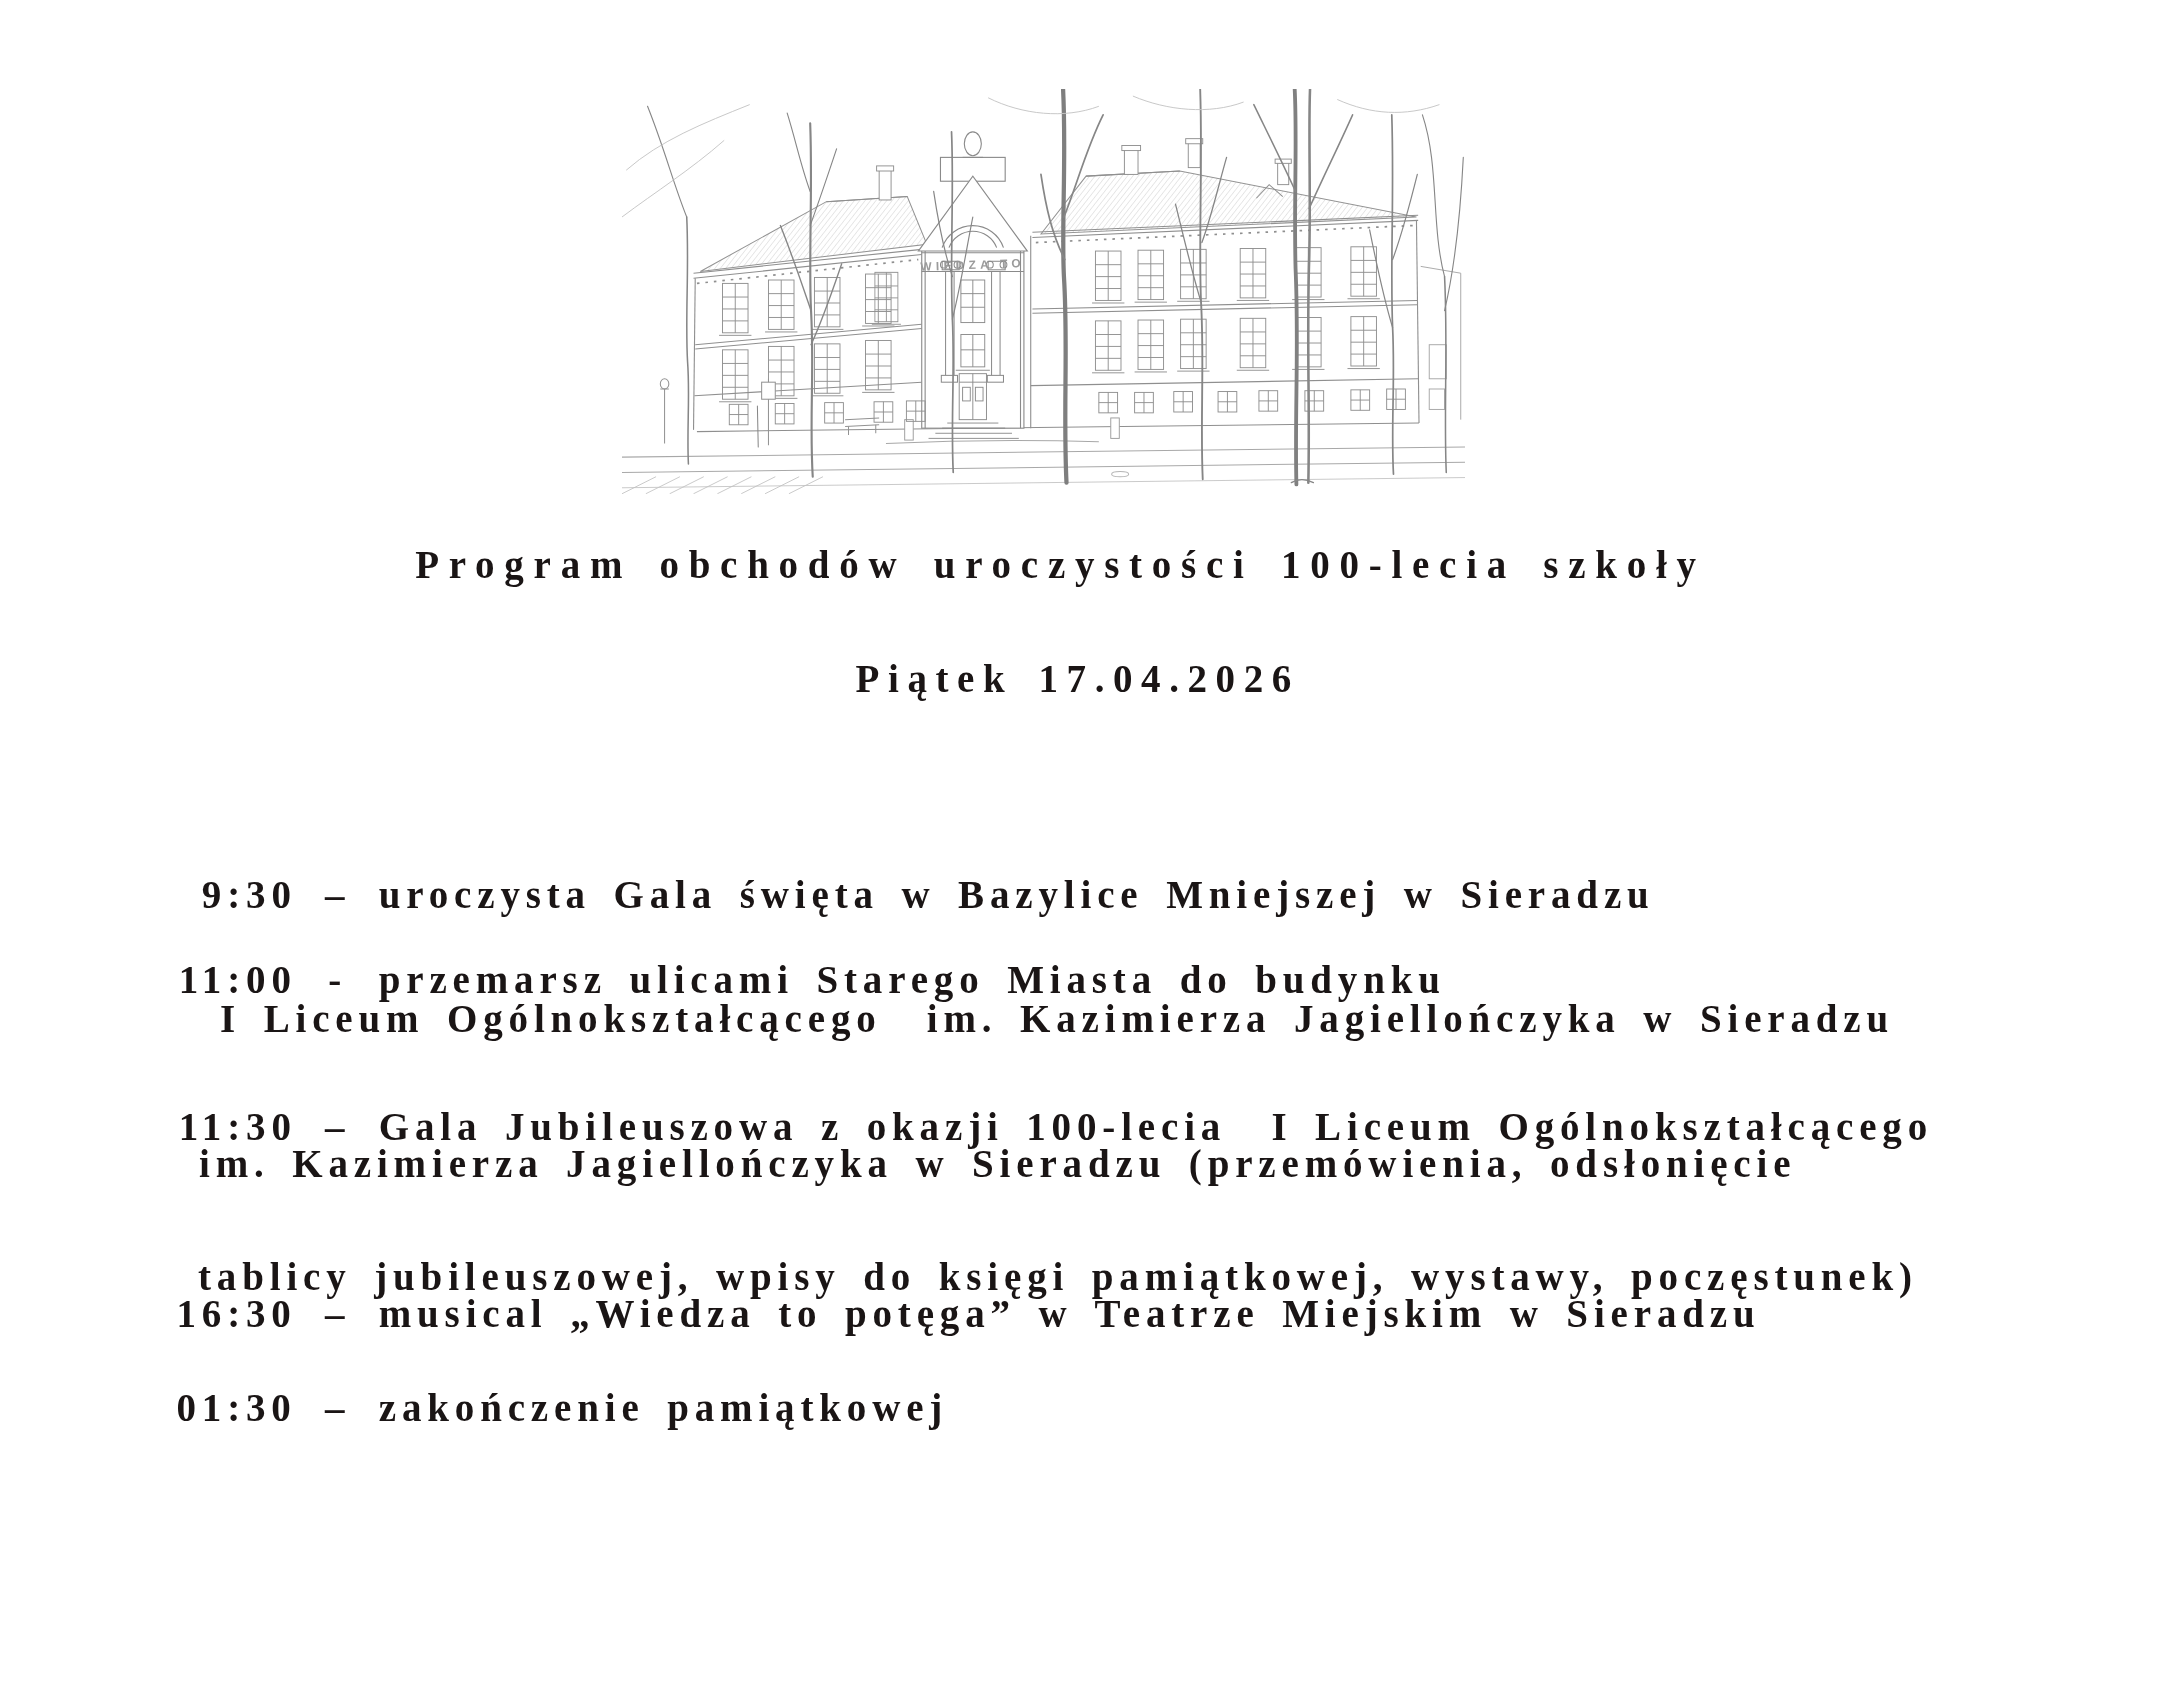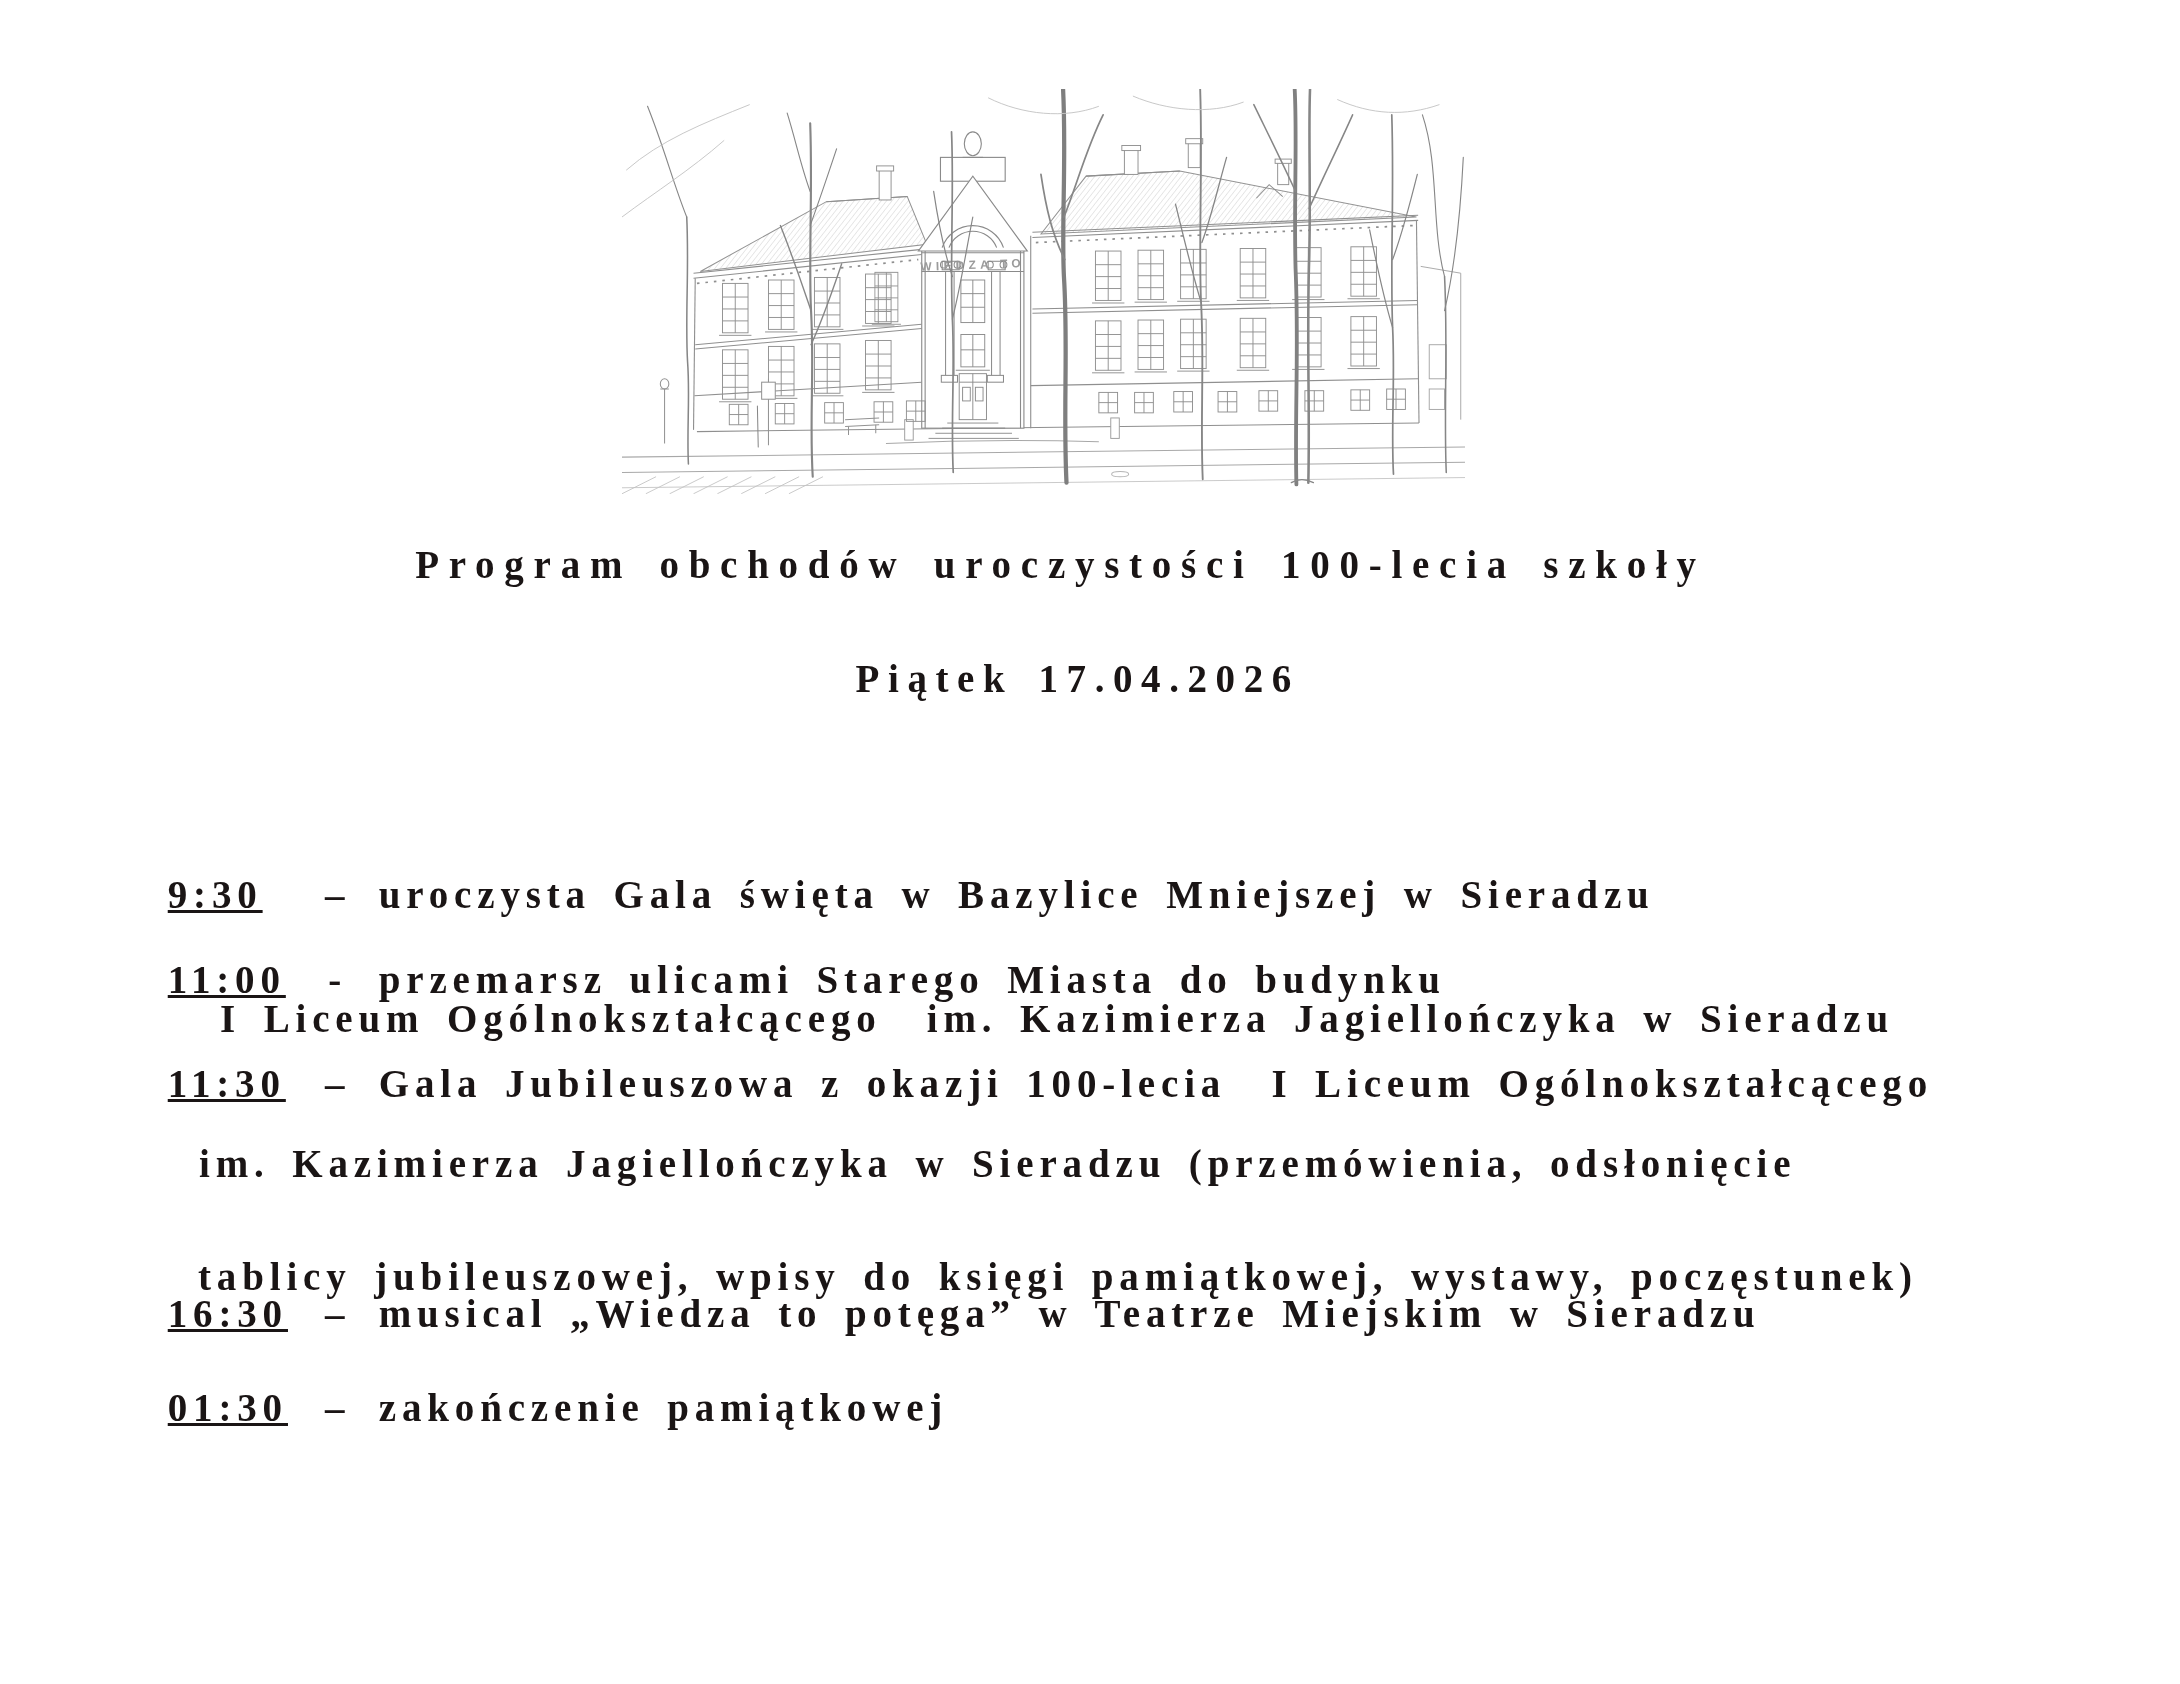--- a/index.html
+++ b/index.html
@@ -21,21 +21,21 @@
   .dateline{
     position:absolute;top:656px;left:0;width:2181px;
     text-align:center;transform:translateX(-12.8px);
     font-size:39px;letter-spacing:0.22em;word-spacing:0.18em;white-space:pre;
   }
   .l{
     position:absolute;left:32px;
     font-size:39px;letter-spacing:0.15em;word-spacing:0.18em;
     white-space:pre;line-height:1.1;
   }
-  .t{display:inline-block;width:129px;text-decoration:underline;}
+  .t{display:inline-block;width:129px;text-align:right;}
   .d{display:inline-block;width:82px;text-align:center;}
   .cont{left:auto;margin-top:27px;}
   svg text{font-family:"Liberation Sans","DejaVu Sans",sans-serif;}
 </style>
 </head>
 <body>
 
 <div class="page">
 
   <div class="sketch-wrap">
@@ -290,21 +290,21 @@
 
     <div class="l" style="top:831px">
       <span class="t">9:30</span><span class="d">–</span><span>uroczysta Gala święta w Bazylice Mniejszej w Sieradzu</span>
     </div>
 
     <div class="l" style="top:916px">
       <span class="t">11:00</span><span class="d">-</span><span>przemarsz ulicami Starego Miasta do budynku</span>
     </div>
     <div class="l cont" style="top:971px;left:220px">I Liceum Ogólnokształcącego  im. Kazimierza Jagiellończyka w Sieradzu</div>
 
-    <div class="l" style="top:1020px">
+    <div class="l" style="top:1063px">
       <span class="t">11:30</span><span class="d">–</span><span>Gala Jubileuszowa z okazji 100-lecia  I Liceum Ogólnokształcącego</span>
     </div>
     <div class="l cont" style="top:1116px;left:199px">im. Kazimierza Jagiellończyka w Sieradzu (przemówienia, odsłonięcie</div>
     <div class="l cont" style="top:1229px;left:198px">tablicy jubileuszowej, wpisy do księgi pamiątkowej, wystawy, poczęstunek)</div>
 
     <div class="l" style="top:1250px">
       <span class="t">16:30</span><span class="d">–</span><span>musical „Wiedza to potęga” w Teatrze Miejskim w Sieradzu</span>
     </div>
 
     <div class="l" style="top:1344px">

